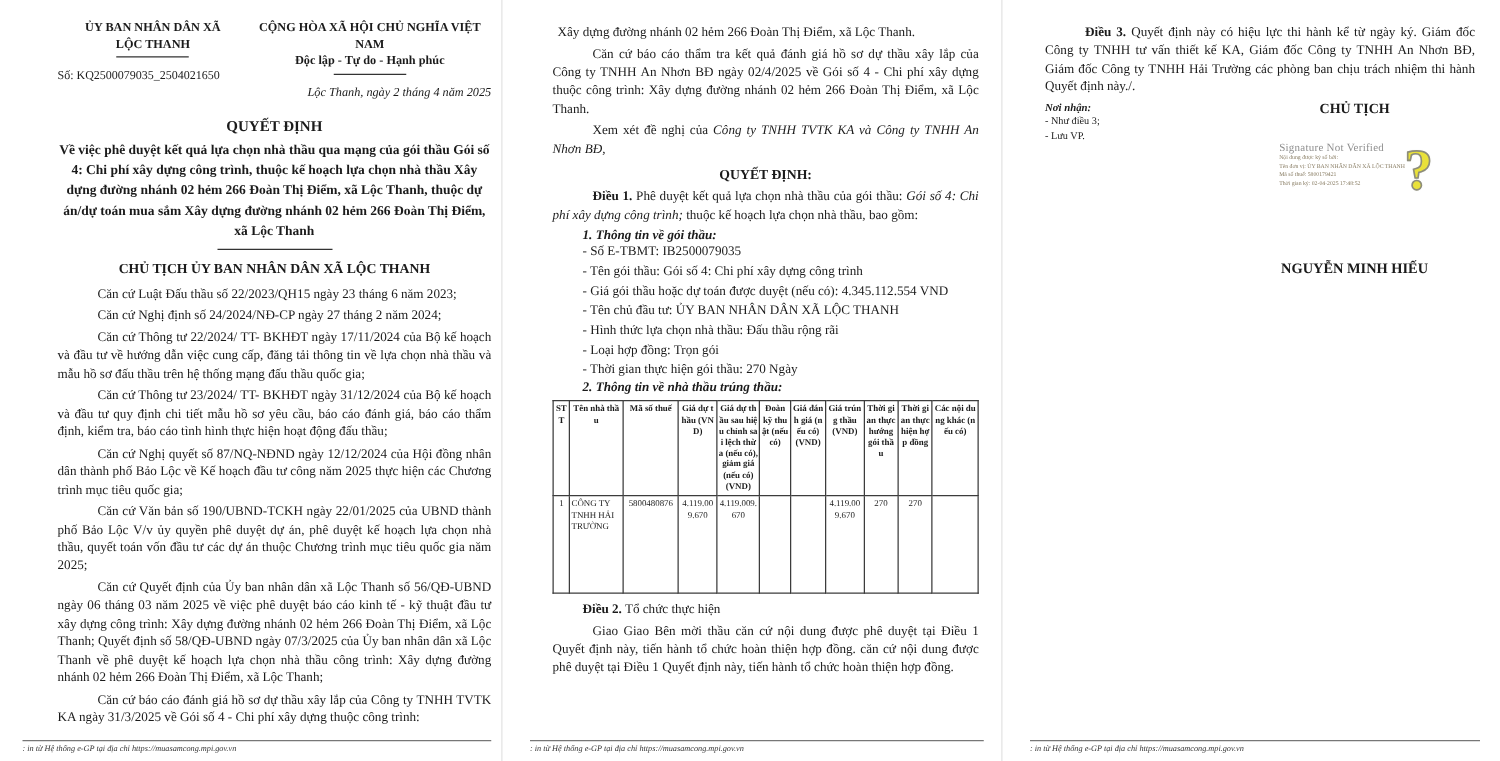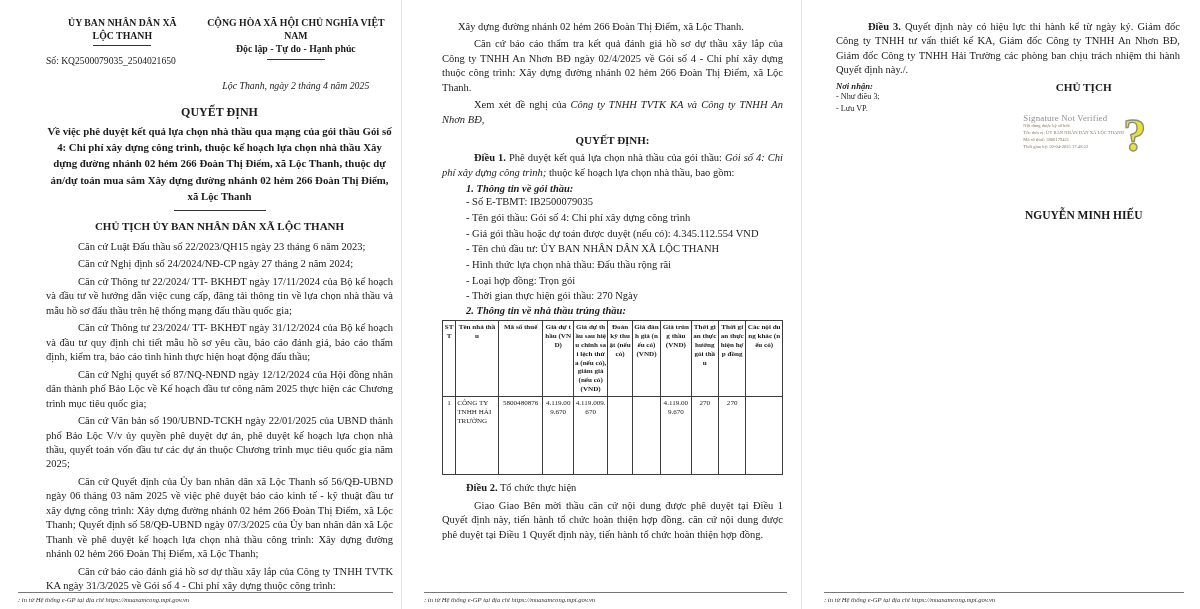--- a/index.html
+++ b/index.html
@@ -12,31 +12,31 @@
   .page-2{width:400px;padding:20px 18px 0 40px;}
   .page-3{width:399px;padding:20px 20px 0 34px;}
 
   
   .head{display:flex;}
   .head-left{width:44%;text-align:center;}
   .head-right{width:56%;text-align:center;}
   .head .b{font-weight:bold;font-size:9.8px;line-height:1.35;}
   .rule-sm{width:58px;border-top:1px solid #333;margin:3px auto 0;}
   .doc-num{font-size:9.6px;text-align:left;margin-top:9px;}
-  .place-date{font-size:9.8px;font-style:italic;margin-top:20px;}
+  .place-date{font-size:9.8px;font-style:italic;margin-top:9px;text-align:right;}
 
   .title{font-weight:bold;font-size:12px;text-align:center;margin-top:14px;}
   .subtitle{font-weight:bold;font-size:10.8px;line-height:1.52;text-align:center;margin-top:3px;}
   .rule-mid{width:92px;border-top:1px solid #333;margin:5px auto 0;}
   .chairman{font-weight:bold;font-size:11px;text-align:center;margin:9px 0 8px;}
 
   .para{font-size:10.5px;line-height:1.38;text-align:justify;margin:0 0 3px;text-indent:32px;}
 
   
-  .p2-line{font-size:10.5px;line-height:1.38;margin:0 16px 3px;}
+  .p2-line{font-size:10.5px;line-height:1.38;margin:0 4px 3px;}
   .center-b{font-weight:bold;font-size:11px;text-align:center;margin:7px 0 5px;}
   .sec-head{font-weight:bold;font-style:italic;font-size:10.5px;margin:1px 0 1px 24px;}
   .pkg-item{font-size:10.5px;line-height:1.4;margin:0 0 1px 24px;}
   .art-label{font-weight:bold;}
   .it{font-style:italic;}
 
   table.award{border-collapse:collapse;margin-top:4px;width:100%;table-layout:fixed;}
   table.award th, table.award td{border:1px solid #3c3c3c;vertical-align:top;
       font-size:7.1px;line-height:1.25;padding:2px 1px;word-break:break-word;}
   table.award th{font-weight:bold;word-break:break-all;}

